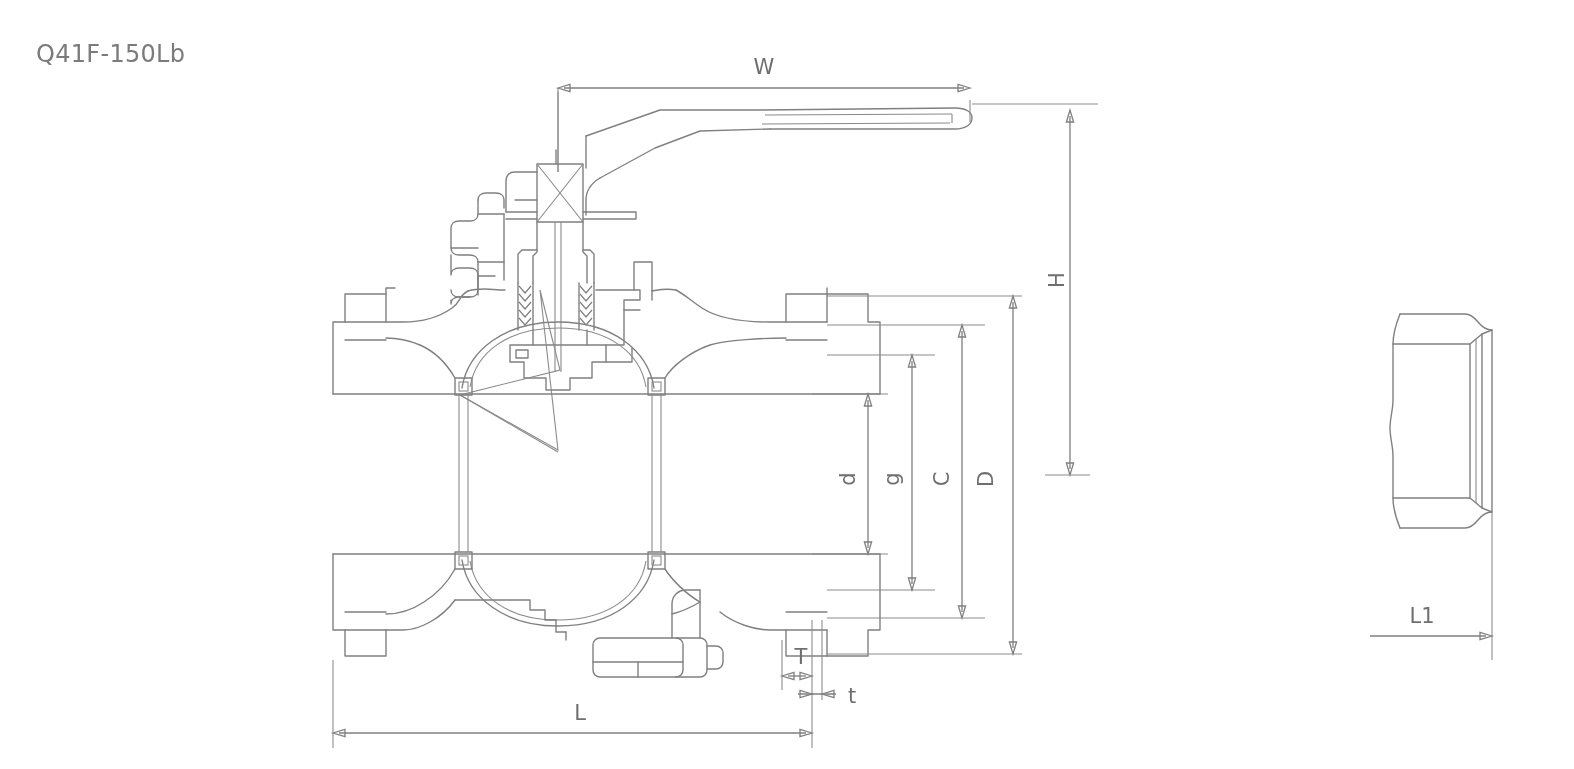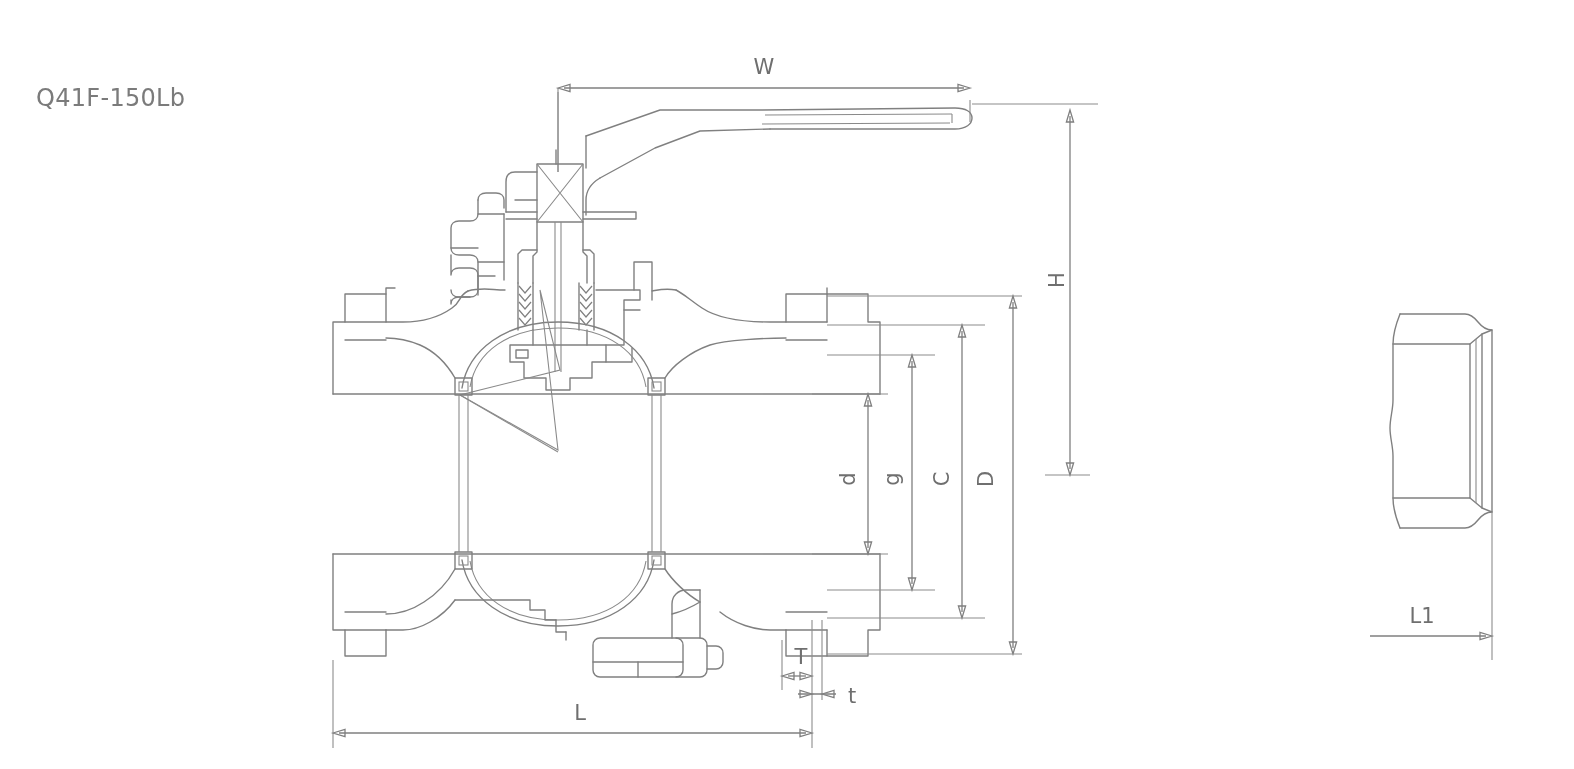--- a/index.html
+++ b/index.html
@@ -18,21 +18,20 @@
     overflow: hidden;
   }
   #title {
     position: absolute;
     left: 36px;
     top: 40px;
     font-size: 24px;
     color: #7b7b7b;
     letter-spacing: 0.3px;
     white-space: nowrap;
-    margin-top: 44px;
   }
   svg#drawing {
     position: absolute;
     left: 0;
     top: 0;
     width: 1574px;
     height: 769px;
   }
   .ln {
     fill: none;

